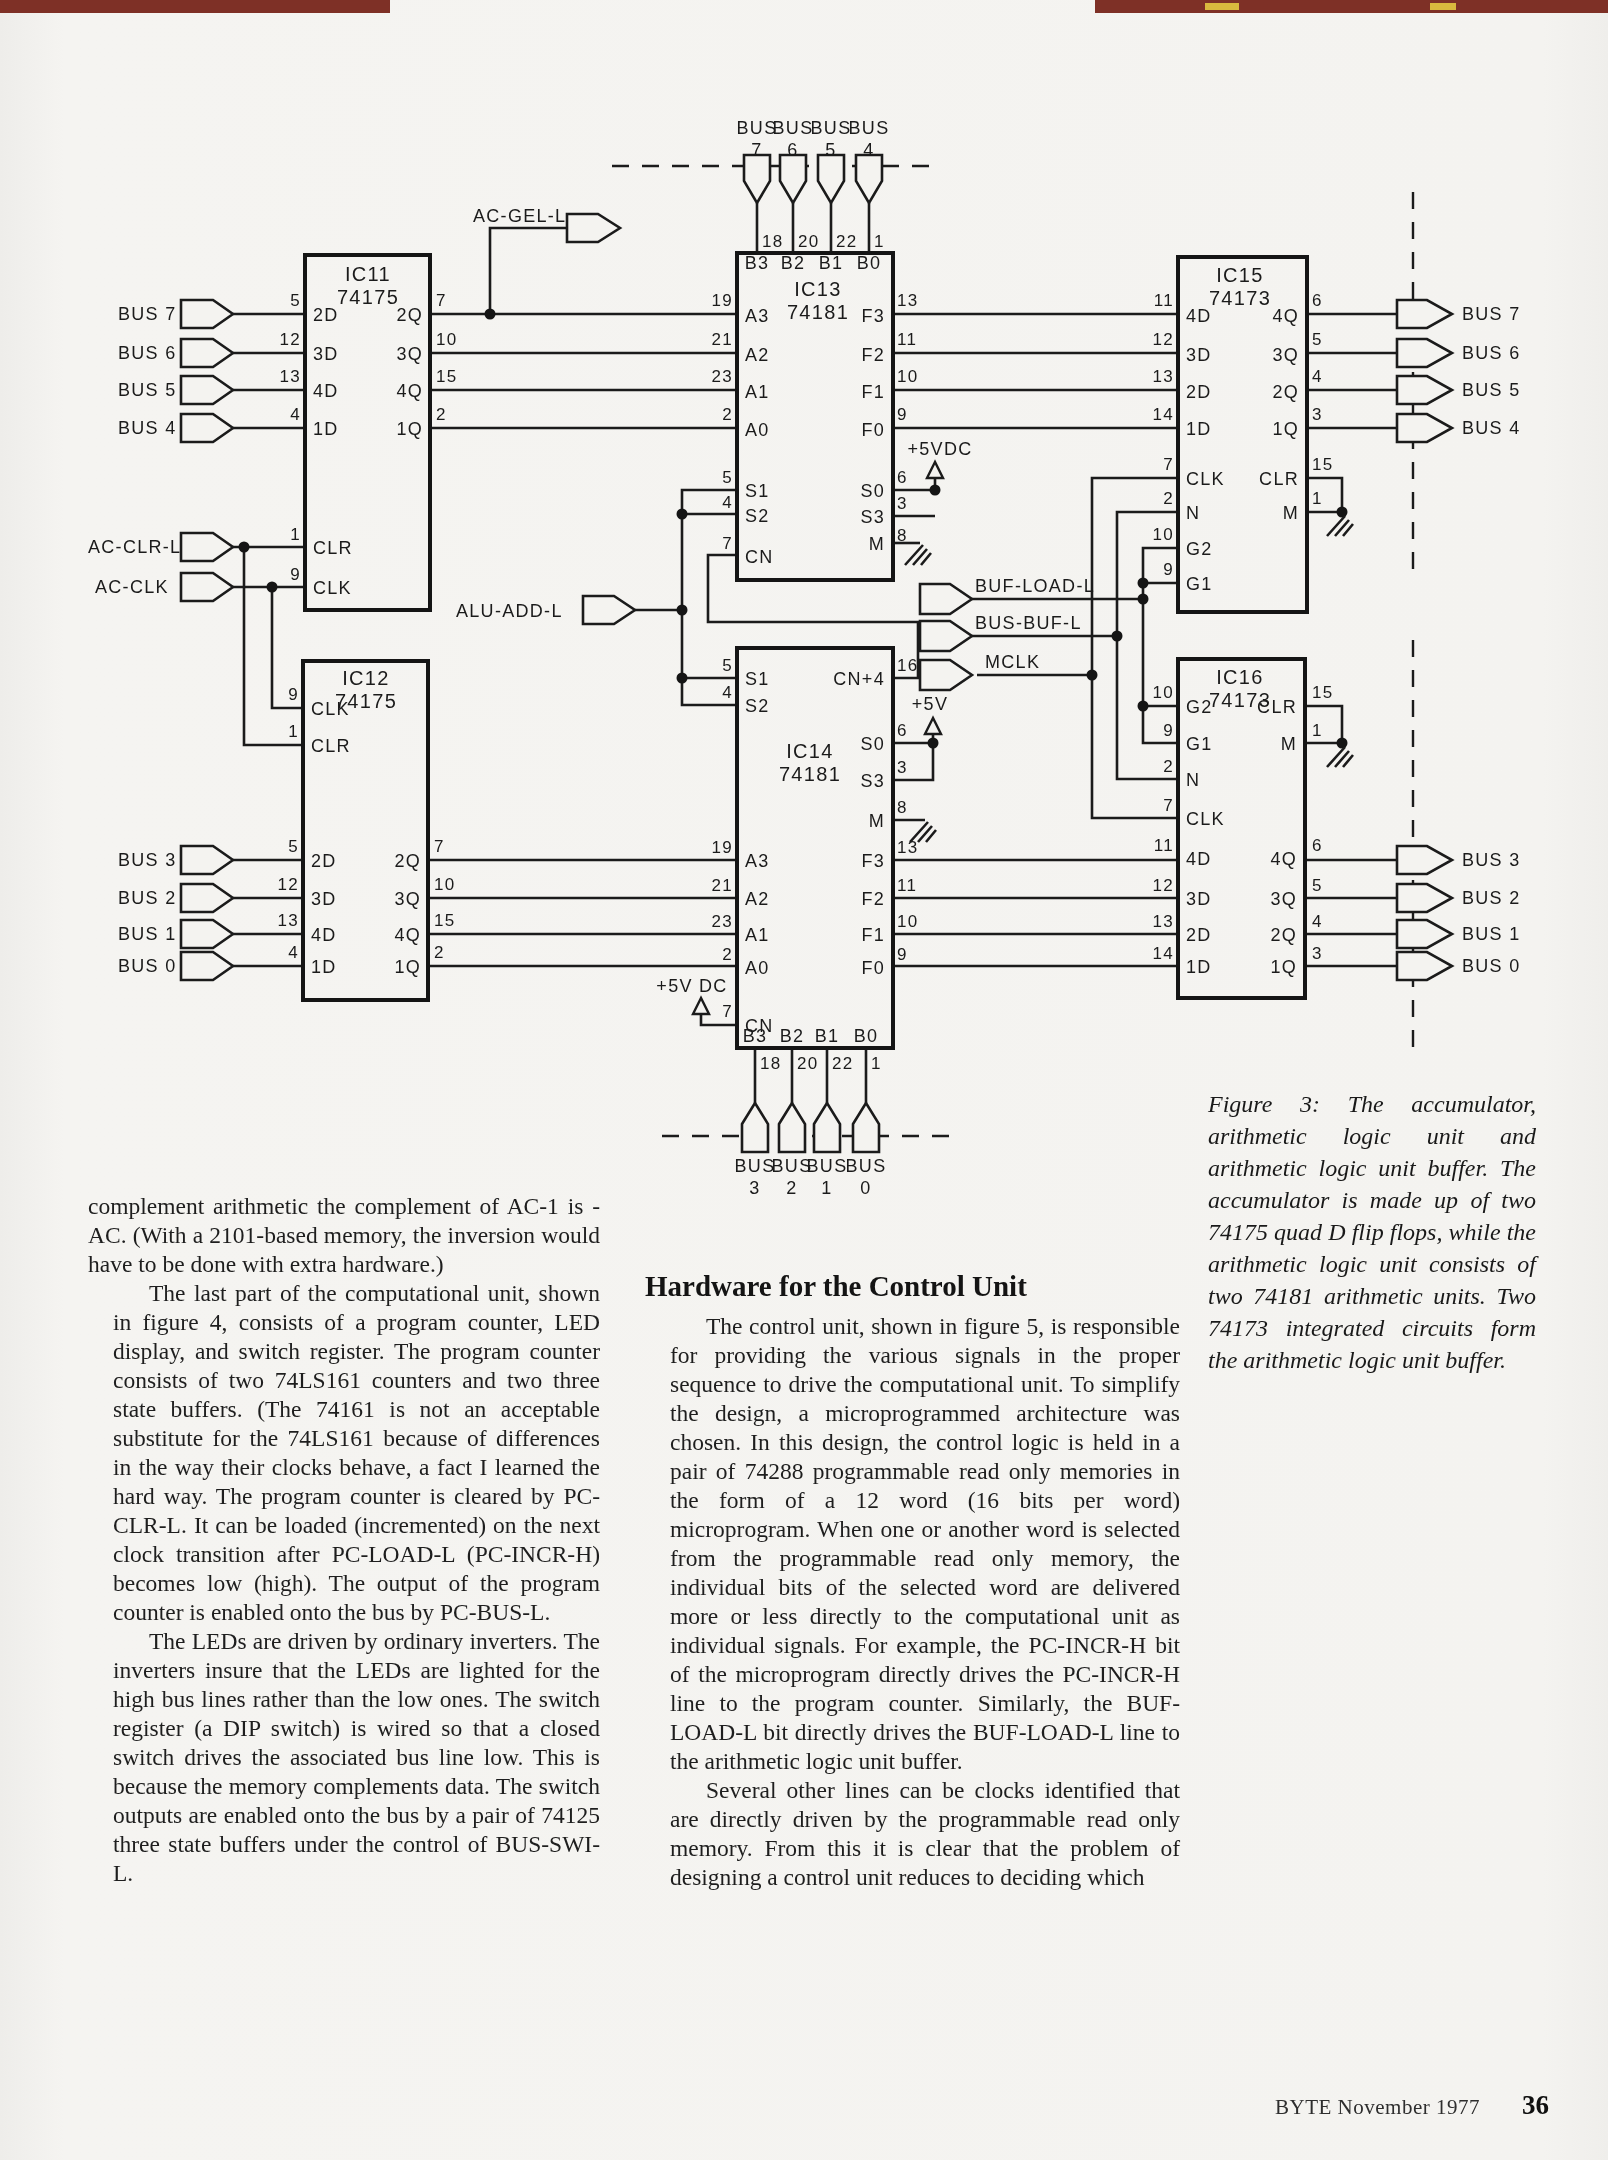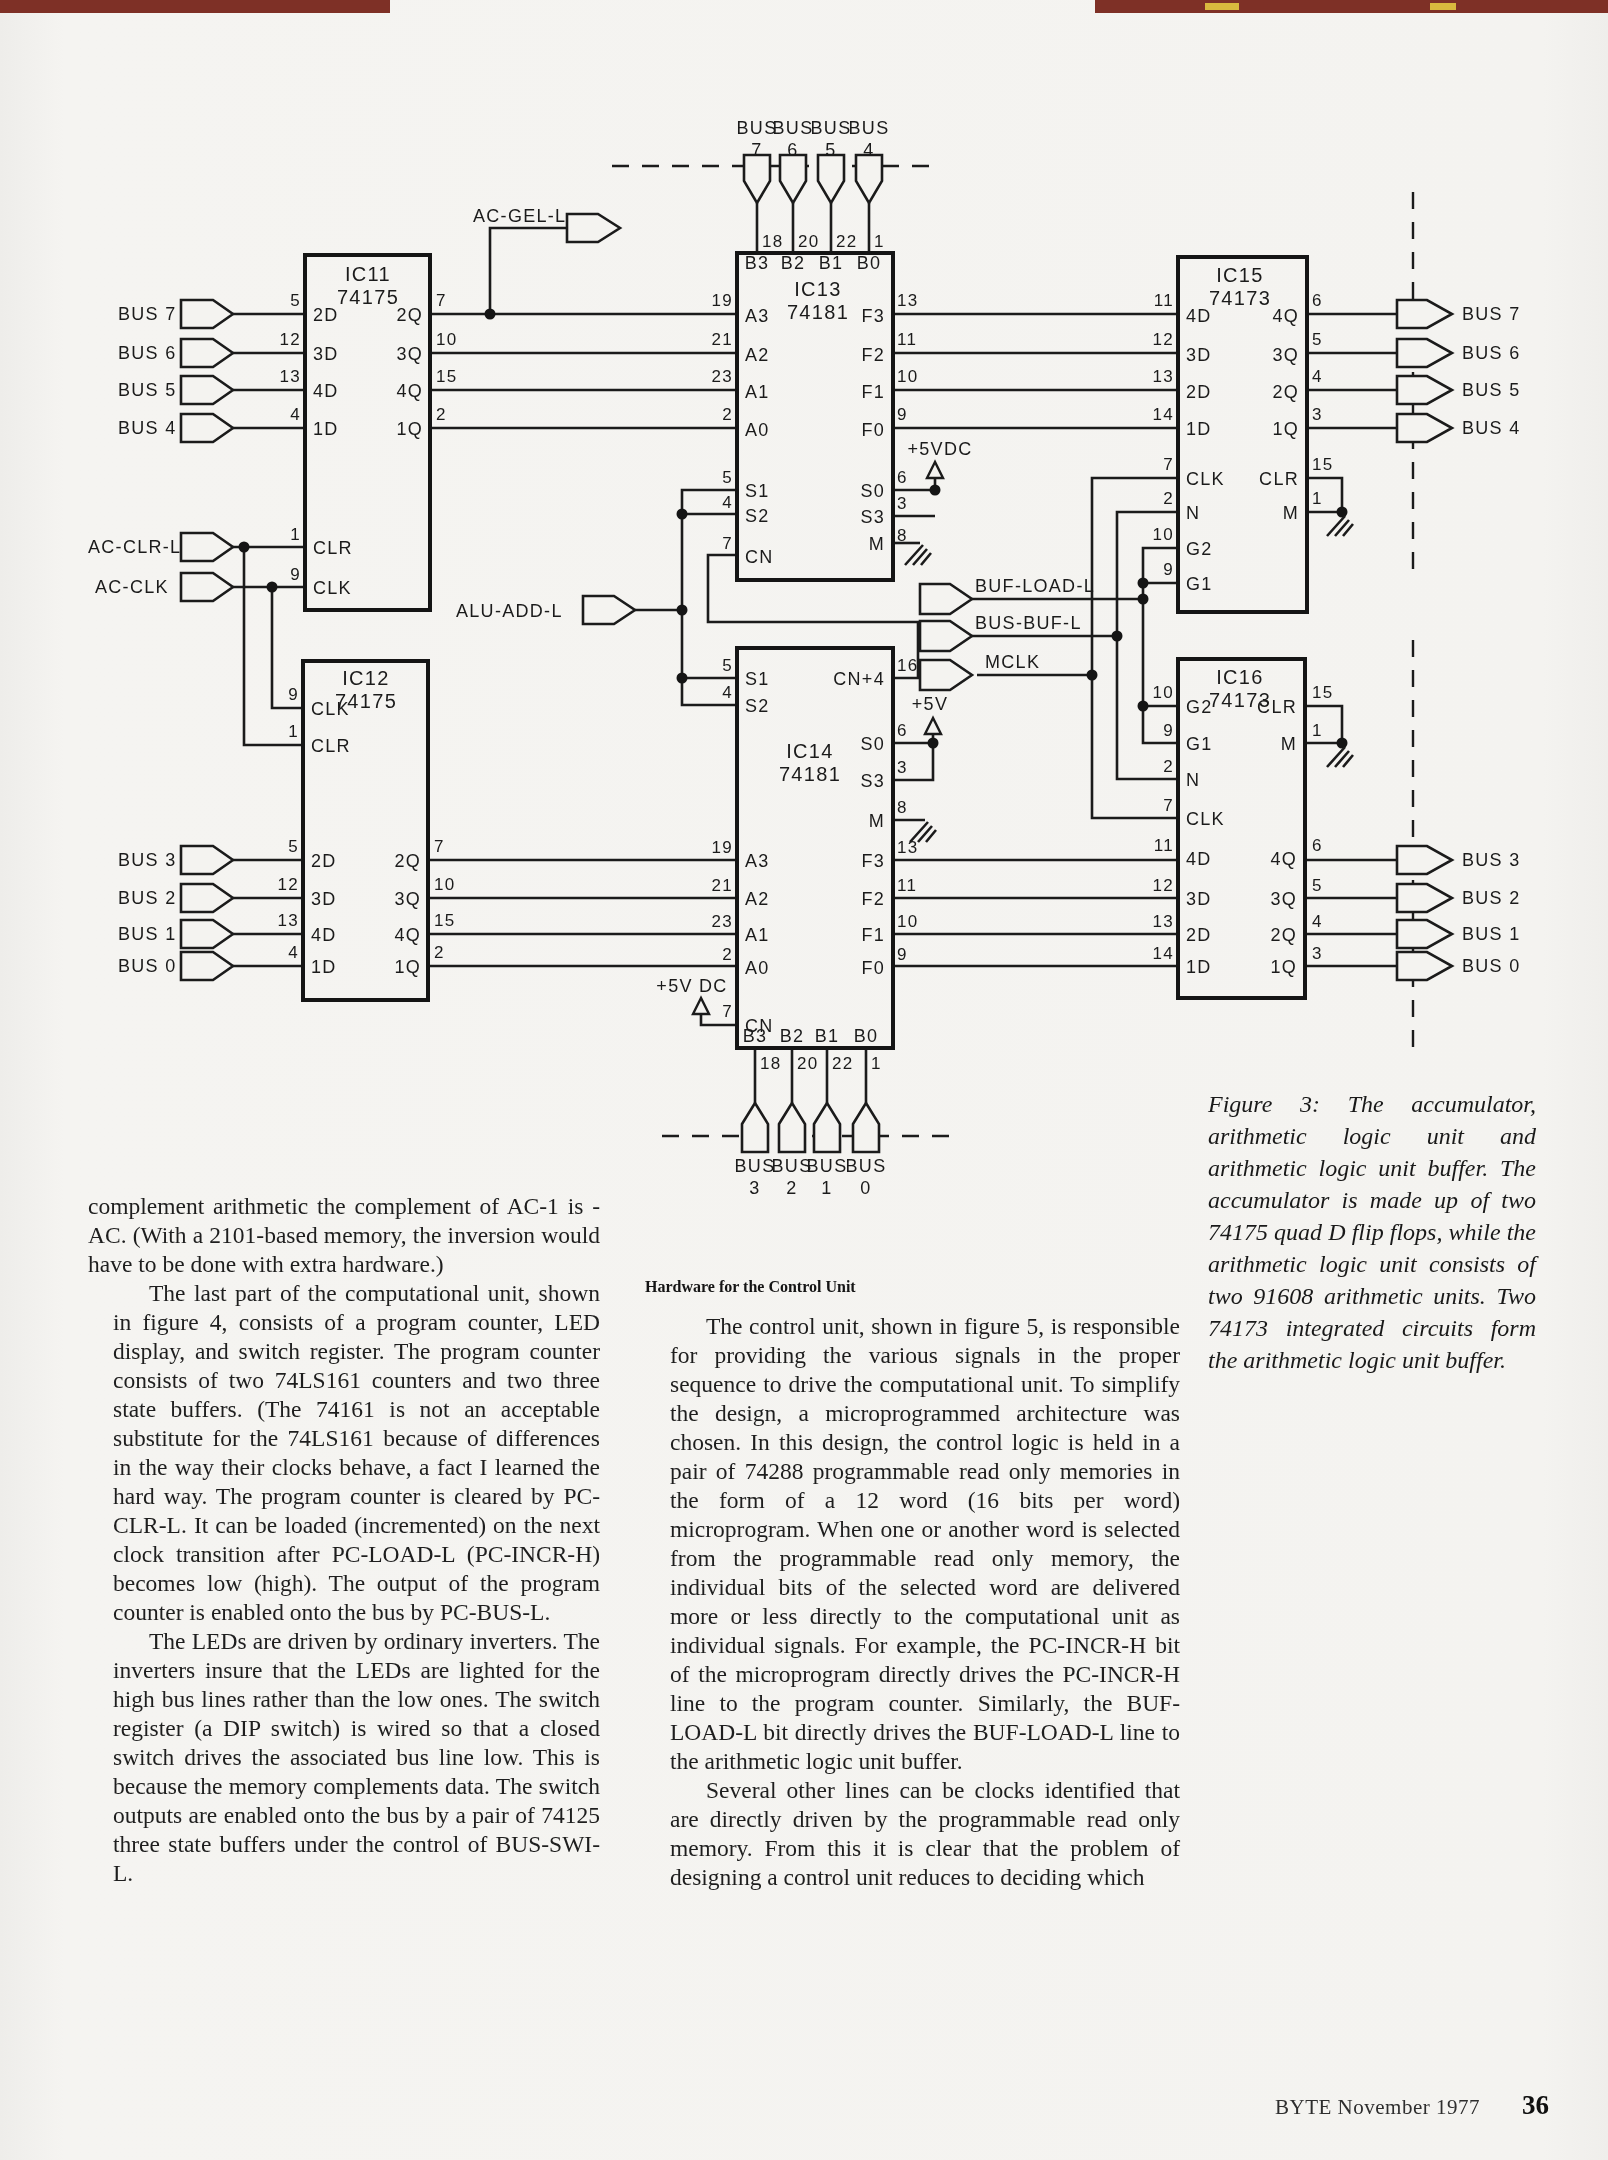--- a/index.html
+++ b/index.html
@@ -4,21 +4,21 @@
 <style>
   html,body { margin:0; padding:0; background:#e8e7e4; }
   .page { position:relative; width:1608px; height:2160px; background:linear-gradient(90deg,#eeedea,#f5f4f1 4%,#f4f3f0 96%,#efeeeb); overflow:hidden; font-family:"Liberation Serif", serif; }
   .strip-seg { position:absolute; top:0; height:13px; background:#7e3026; }
   .strip-mark { position:absolute; background:#d9b93e; }
   svg.schem { position:absolute; left:0; top:0; }
   svg.schem text { fill:#1b1b1b; }
   .body-text { position:absolute; font-family:"Liberation Serif", serif; font-size:23.5px; line-height:29px; text-align:justify; color:#1e1e1e; }
   .body-text p { margin:0; }
   .body-text p.ind { text-indent:36px;margin-left:25px; }
-  .rc-head { font-family:"Liberation Serif", serif; font-size:16px; font-weight:bold; margin:0 0 11px 0; color:#141414; }
+  .rc-head { font-family:"Liberation Serif", serif; font-size:29px; font-weight:bold; margin:0 0 11px 0; color:#141414; }
   .caption { position:absolute; left:1208px; top:1088px; width:328px; font-family:"Liberation Serif", serif; font-style:italic; font-size:24px; line-height:32px; text-align:justify; color:#191919; }
   .footer { position:absolute; top:2090px; left:1275px; font-size:21px; color:#2e2e2e; letter-spacing:0.5px; white-space:nowrap; }
   .footer .pg { font-size:27px; font-weight:bold; margin-left:42px; color:#101010; letter-spacing:0; }
 </style>
 </head>
 <body>
 
 <div class="page">
 
   <div class="strip-seg" style="left:0;width:390px;"></div>
@@ -372,19 +372,19 @@
     <p class="ind">The last part of the computational unit, shown in figure 4, consists of a program counter, LED display, and switch register. The program counter consists of two 74LS161 counters and two three state buffers. (The 74161 is not an acceptable substitute for the 74LS161 because of differences in the way their clocks behave, a fact I learned the hard way. The program counter is cleared by PC-CLR-L. It can be loaded (incremented) on the next clock transition after PC-LOAD-L (PC-INCR-H) becomes low (high). The output of the program counter is enabled onto the bus by PC-BUS-L.</p>
     <p class="ind">The LEDs are driven by ordinary inverters. The inverters insure that the LEDs are lighted for the high bus lines rather than the low ones. The switch register (a DIP switch) is wired so that a closed switch drives the associated bus line low. This is because the memory complements data. The switch outputs are enabled onto the bus by a pair of 74125 three state buffers under the control of BUS-SWI-L.</p>
   </div>
 
   <div class="body-text" style="left:645px; top:1272px; width:535px;">
     <h3 class="rc-head">Hardware for the Control Unit</h3>
     <p class="ind">The control unit, shown in figure 5, is responsible for providing the various signals in the proper sequence to drive the computational unit. To simplify the design, a microprogrammed architecture was chosen. In this design, the control logic is held in a pair of 74288 programmable read only memories in the form of a 12 word (16 bits per word) microprogram. When one or another word is selected from the programmable read only memory, the individual bits of the selected word are delivered more or less directly to the computational unit as individual signals. For example, the PC-INCR-H bit of the microprogram directly drives the PC-INCR-H line to the program counter. Similarly, the BUF-LOAD-L bit directly drives the BUF-LOAD-L line to the arithmetic logic unit buffer.</p>
     <p class="ind">Several other lines can be clocks identified that are directly driven by the programmable read only memory. From this it is clear that the problem of designing a control unit reduces to deciding which</p>
   </div>
 
-  <div class="caption">Figure 3: The accumulator, arithmetic logic unit and arithmetic logic unit buffer. The accumulator is made up of two 74175 quad D flip flops, while the arithmetic logic unit consists of two 91608 arithmetic units. Two 74173 integrated circuits form the arithmetic logic unit buffer.</div>
+  <div class="caption">Figure 3: The accumulator, arithmetic logic unit and arithmetic logic unit buffer. The accumulator is made up of two 74175 quad D flip flops, while the arithmetic logic unit consists of two 74181 arithmetic units. Two 74173 integrated circuits form the arithmetic logic unit buffer.</div>
 
   <div class="footer">
     <span class="mag">BYTE November 1977</span><span class="pg">36</span>
   </div>
 
 </div>
 
 </body></html>

